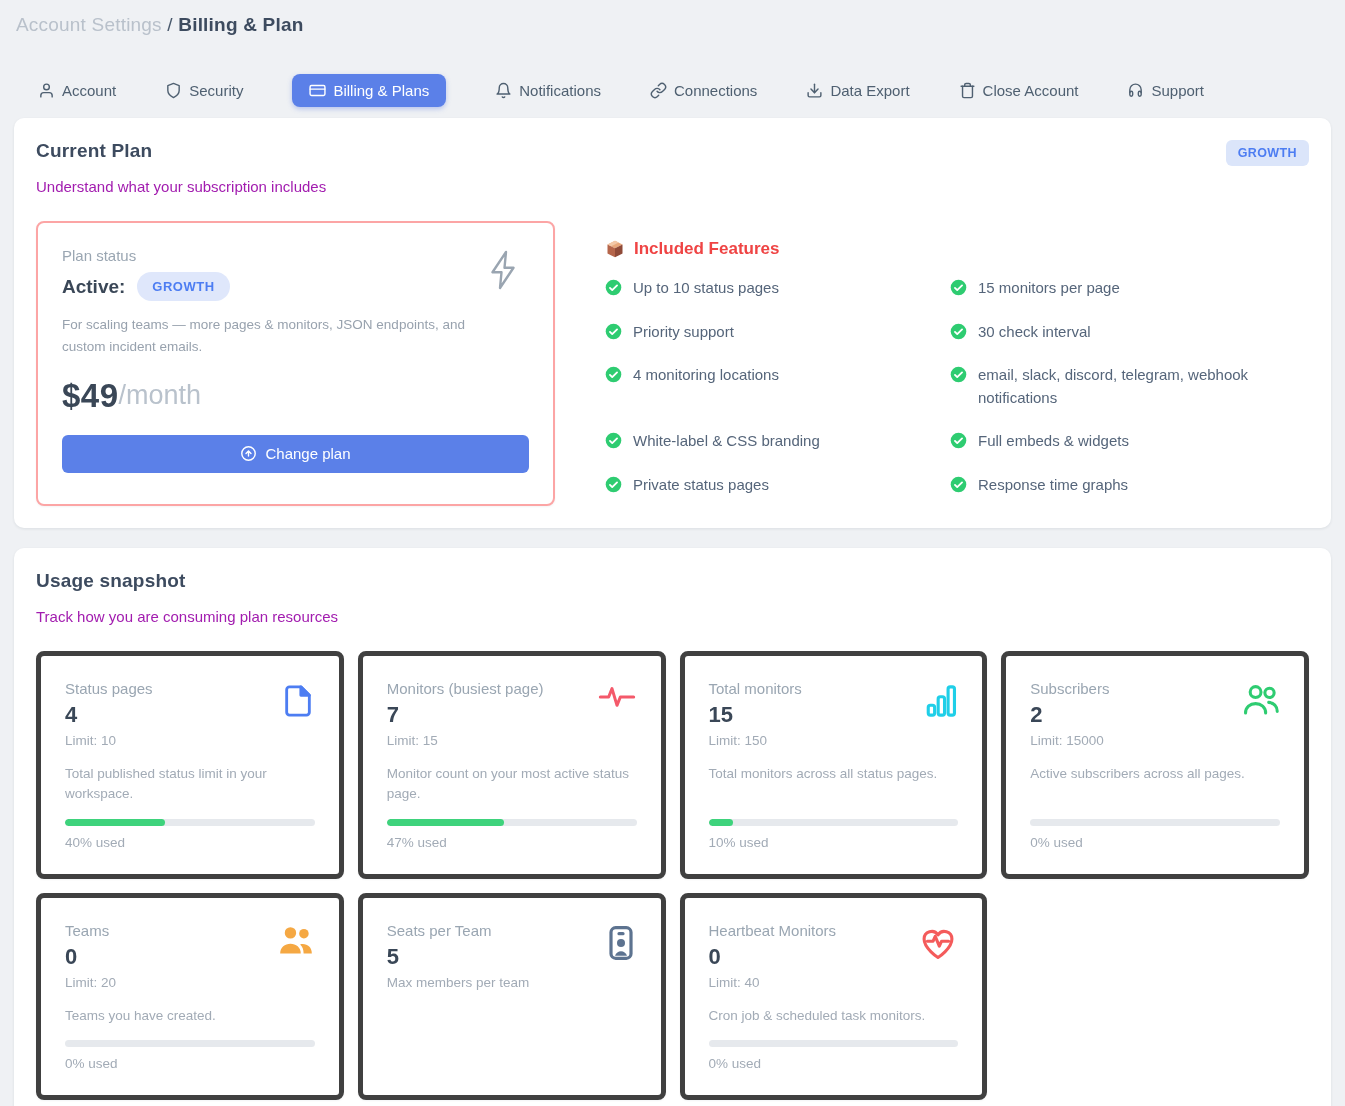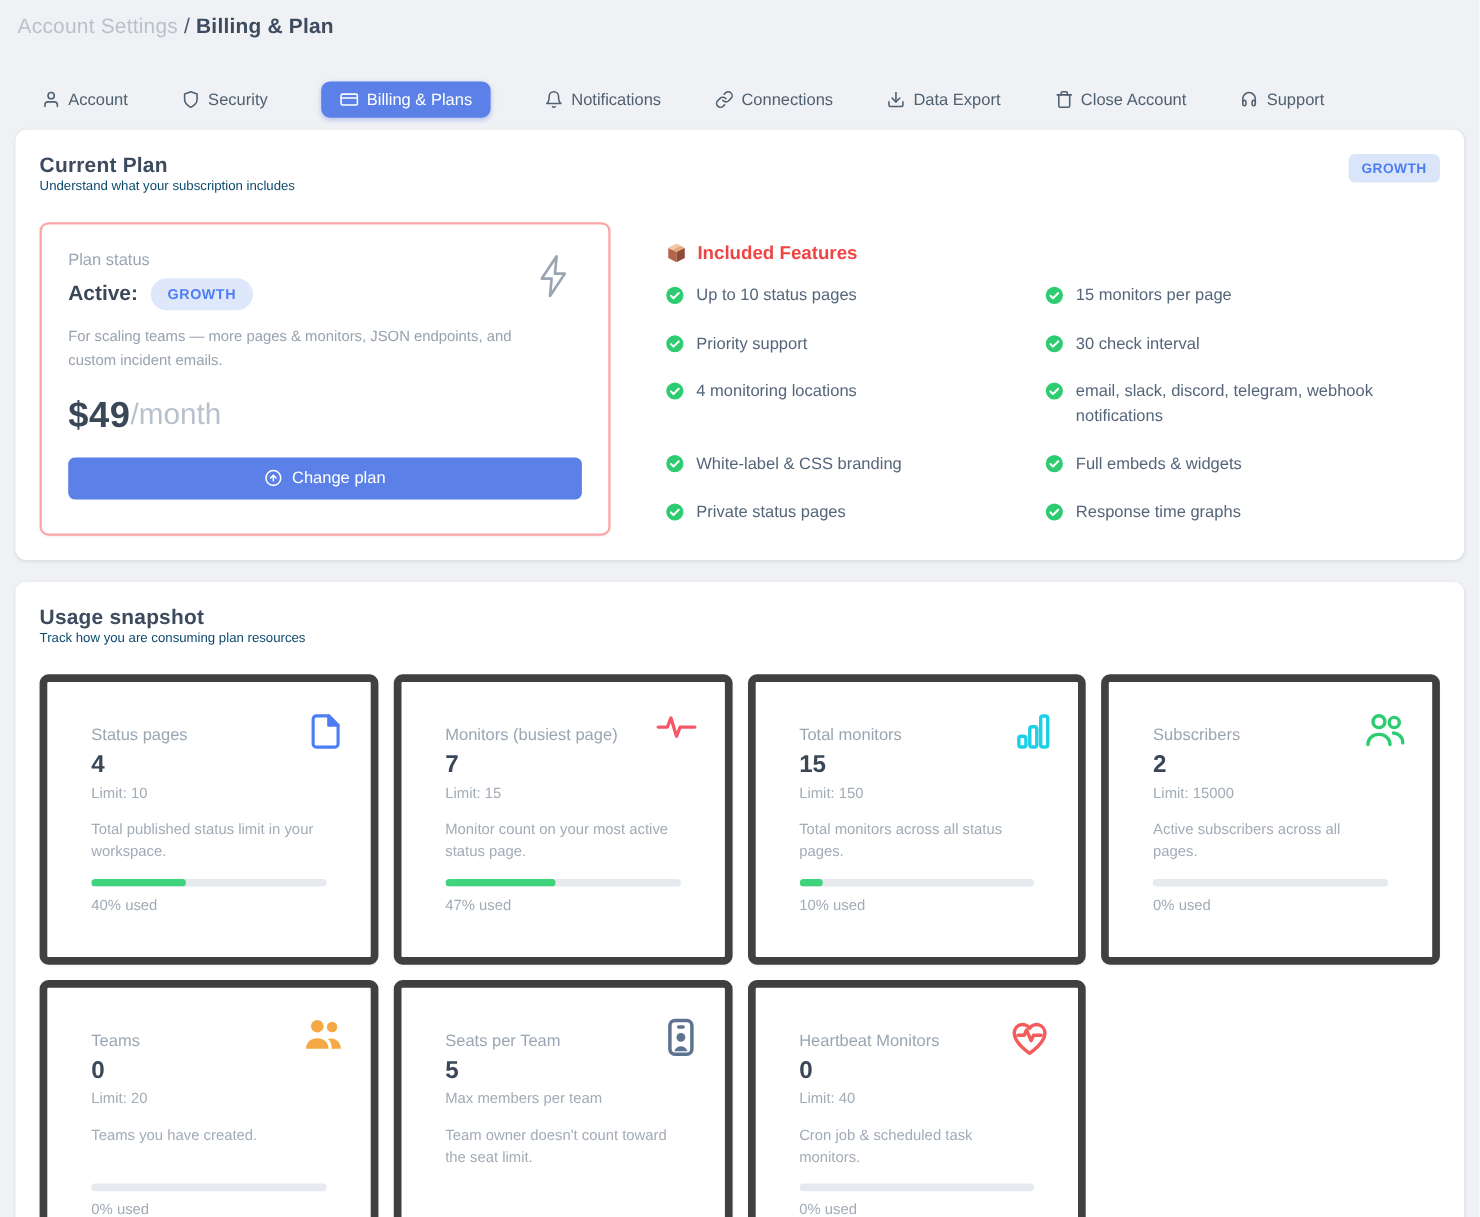--- a/index.html
+++ b/index.html
@@ -24,21 +24,21 @@
   .tab.active { background: #5b80e8; color: #ffffff; border-radius: 8px; padding: 8px 17px;
                 box-shadow: 0 2px 5px rgba(76,111,224,.35); }
   .tab.active svg { stroke: #ffffff; }
 
   
   .section { background: #ffffff; border-radius: 10px; box-shadow: 0 1px 3px rgba(25,39,60,.09);
              margin-top: 10px; padding: 22px; }
   .section + .section { margin-top: 20px; }
   .sec-head { display: flex; justify-content: space-between; align-items: flex-start; }
   .sec-title { font-size: 19px; font-weight: 700; color: #3d4b5f; letter-spacing: .2px; }
-  .sec-sub { font-size: 12px; color: #0c4a6e; margin-top: 0; }
+  .sec-sub { font-size: 15px; color: #a21caf; margin-top: 16px; }
   .plan-badge { background: #dbe5fa; color: #4d7df2; font-size: 12.5px; font-weight: 600;
                 letter-spacing: .4px; padding: 6px 12px; border-radius: 6px; }
 
   
   .plan-wrap { display: flex; gap: 50px; margin-top: 26px; }
   .status-card { position: relative; width: 519px; min-height: 285px; border: 2px solid #fca5a5;
                  border-radius: 8px; padding: 24px; background: #fff; box-shadow: 0 1px 2px rgba(25,39,60,.05); }
   .status-label { font-size: 15px; color: #9aa6b2; }
   .status-row { display: flex; align-items: center; gap: 12px; margin-top: 8px; }
   .status-active { font-size: 19px; font-weight: 700; color: #3a4757; }
@@ -56,21 +56,21 @@
   .bolt svg { width: 36px; height: 42px; stroke: #9aa5b1; fill: none; stroke-width: 1.6; stroke-linejoin: round; }
 
   .features { flex: 1; padding-top: 18px; }
   .features-title { display: flex; align-items: center; gap: 9px; font-size: 17px; font-weight: 700; color: #ef4444; }
   .features-grid { display: grid; grid-template-columns: 345px 1fr; column-gap: 0; row-gap: 21px; margin-top: 18px; }
   .feature { display: flex; align-items: flex-start; gap: 11px; font-size: 15px; color: #55657a; line-height: 1.5; padding-right: 30px; }
   .feature svg { flex: 0 0 auto; width: 17px; height: 17px; margin-top: 2px; }
 
   
   .usage-grid { display: grid; grid-template-columns: repeat(4, 1fr); gap: 14px; margin-top: 26px; }
-  .ucard { position: relative; border: 7px solid #404040; border-radius: 8px; padding: 40px;
+  .ucard { position: relative; border: 5px solid #404040; border-radius: 8px; padding: 24px;
            background: #fff; box-shadow: 0 1px 2px rgba(25,39,60,.05); display: flex; flex-direction: column; min-height: 198px; }
   .row1 .ucard { min-height: 218px; }
   .ucard-title { font-size: 15px; color: #9aa6b2; padding-right: 48px; }
   .ucard-value { font-size: 22px; font-weight: 700; color: #3a4757; margin-top: 5px; }
   .ucard-limit { font-size: 13.5px; color: #a2abb6; margin-top: 5px; }
   .ucard-desc { font-size: 13.5px; color: #a2abb6; line-height: 1.5; margin-top: 16px; flex: 1; }
   .ucard-icon { position: absolute; top: 26px; right: 24px; }
   .track { height: 7px; background: #e6e9ed; border-radius: 4px; overflow: hidden; margin-top: 14px; }
   .fill { height: 100%; background: #3ed37c; border-radius: 4px; width: 0; }
   .pct { font-size: 13.5px; color: #a2abb6; margin-top: 9px; }
@@ -372,21 +372,20 @@
         <svg width="32" height="38" viewBox="0 0 24 28" fill="none" stroke="#5d7390" stroke-width="2.4" stroke-linecap="round" stroke-linejoin="round">
             <rect x="4.5" y="2.5" width="15" height="23" rx="3.5"></rect>
             <line x1="10.5" y1="7" x2="13.5" y2="7"></line>
             <circle cx="12" cy="14" r="3" fill="#5d7390" stroke="none"></circle>
             <path d="M7.5 23.5c.8-2.2 2.5-3.4 4.5-3.4s3.7 1.2 4.5 3.4" fill="#5d7390" stroke="none"></path>
           </svg>
       </span>
       <div class="ucard-title">Seats per Team</div>
       <div class="ucard-value">5</div>
       <div class="ucard-limit">Max members per team</div>
-      <div class="ucard-desc">Team owner doesn't count toward the seat limit.</div>
     </div>
 
     <div class="ucard">
       <span class="ucard-icon">
         <svg width="40" height="36" viewBox="0 0 24 22" fill="none" stroke="#f45b5b" stroke-width="1.9" stroke-linecap="round" stroke-linejoin="round">
             <path d="M12 20.5S3.5 15 3.5 9.2a4.6 4.6 0 0 1 8.5-2.5A4.6 4.6 0 0 1 20.5 9.2c0 5.8-8.5 11.3-8.5 11.3z"></path>
             <polyline points="5.5 10.5 9 10.5 10.3 7.5 12.8 13.5 14.2 10.5 18.5 10.5"></polyline>
           </svg>
       </span>
       <div class="ucard-title">Heartbeat Monitors</div>

